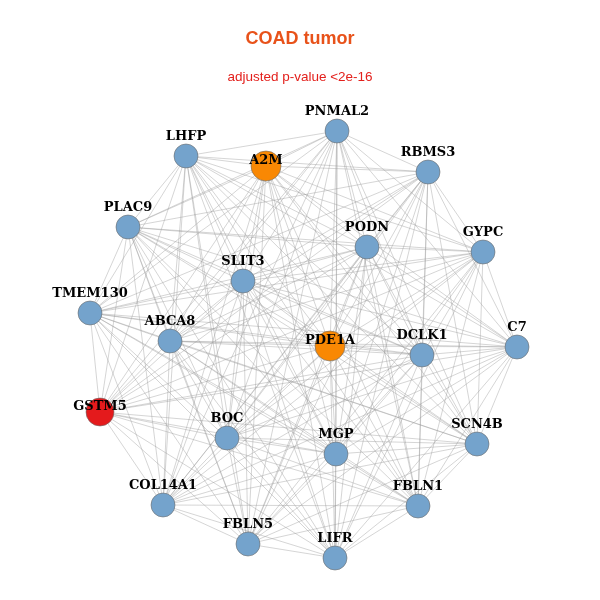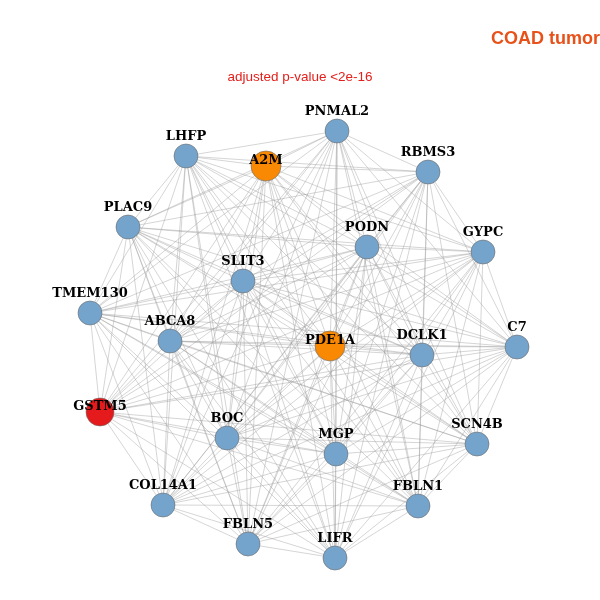--- a/index.html
+++ b/index.html
@@ -48,21 +48,21 @@
     font-size: 13px;
     fill: #000000;
     text-anchor: middle;
   }
 </style>
 </head>
 <body>
 
 <div id="figure">
   <div id="titles">
-    <h1 id="main-title" style="color: rgb(232, 82, 26); text-align: right;">COAD tumor</h1>
+    <h1 id="main-title" style="color: rgb(232, 82, 26);">COAD tumor</h1>
     <p id="sub-title" style="color: rgb(227, 32, 28); margin-top: 20px;">adjusted p-value &lt;2e-16</p>
   </div>
   <svg id="net-svg" width="600" height="600" viewBox="0 0 600 600" xmlns="http://www.w3.org/2000/svg">
       <g>
         <line x1="337" y1="131" x2="186" y2="156" stroke="#9B9B9B" stroke-width="0.7" stroke-opacity="0.6"></line>
         <line x1="337" y1="131" x2="266" y2="166" stroke="#9B9B9B" stroke-width="0.7" stroke-opacity="0.6"></line>
         <line x1="337" y1="131" x2="428" y2="172" stroke="#9B9B9B" stroke-width="0.7" stroke-opacity="0.6"></line>
         <line x1="337" y1="131" x2="128" y2="227" stroke="#9B9B9B" stroke-width="0.7" stroke-opacity="0.6"></line>
         <line x1="337" y1="131" x2="367" y2="247" stroke="#9B9B9B" stroke-width="0.7" stroke-opacity="0.6"></line>
         <line x1="337" y1="131" x2="483" y2="252" stroke="#9B9B9B" stroke-width="0.7" stroke-opacity="0.6"></line>

